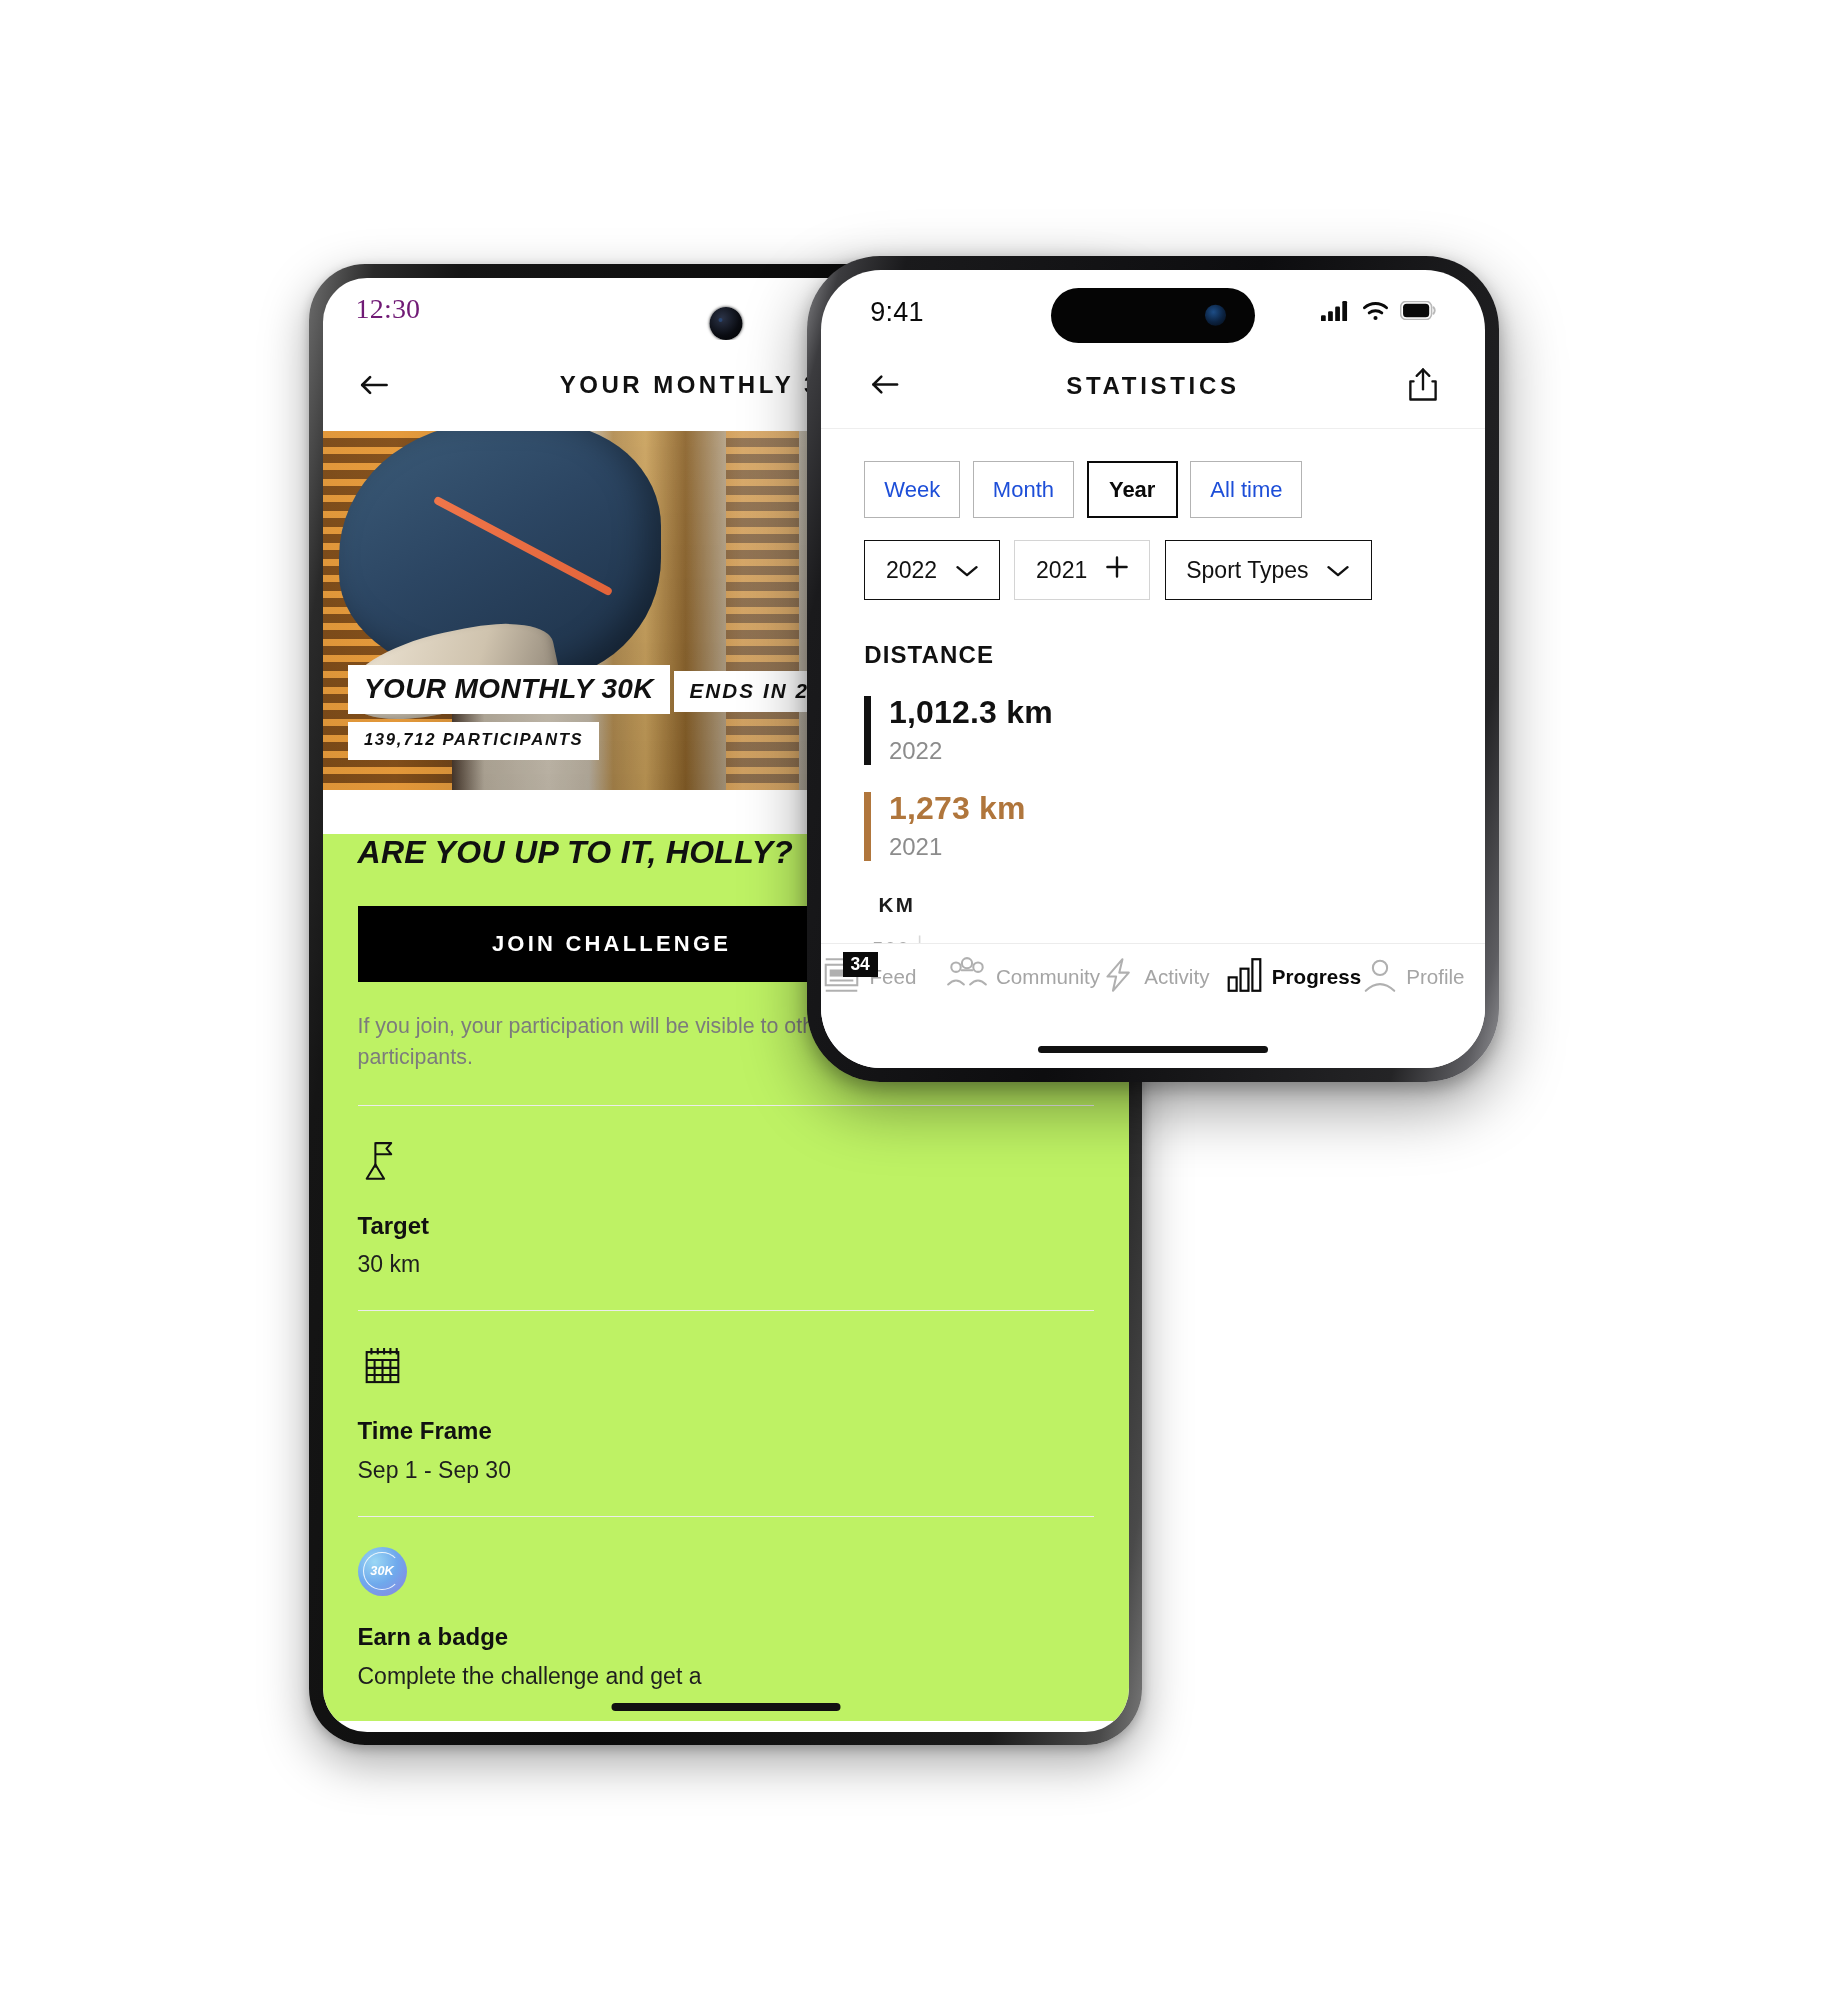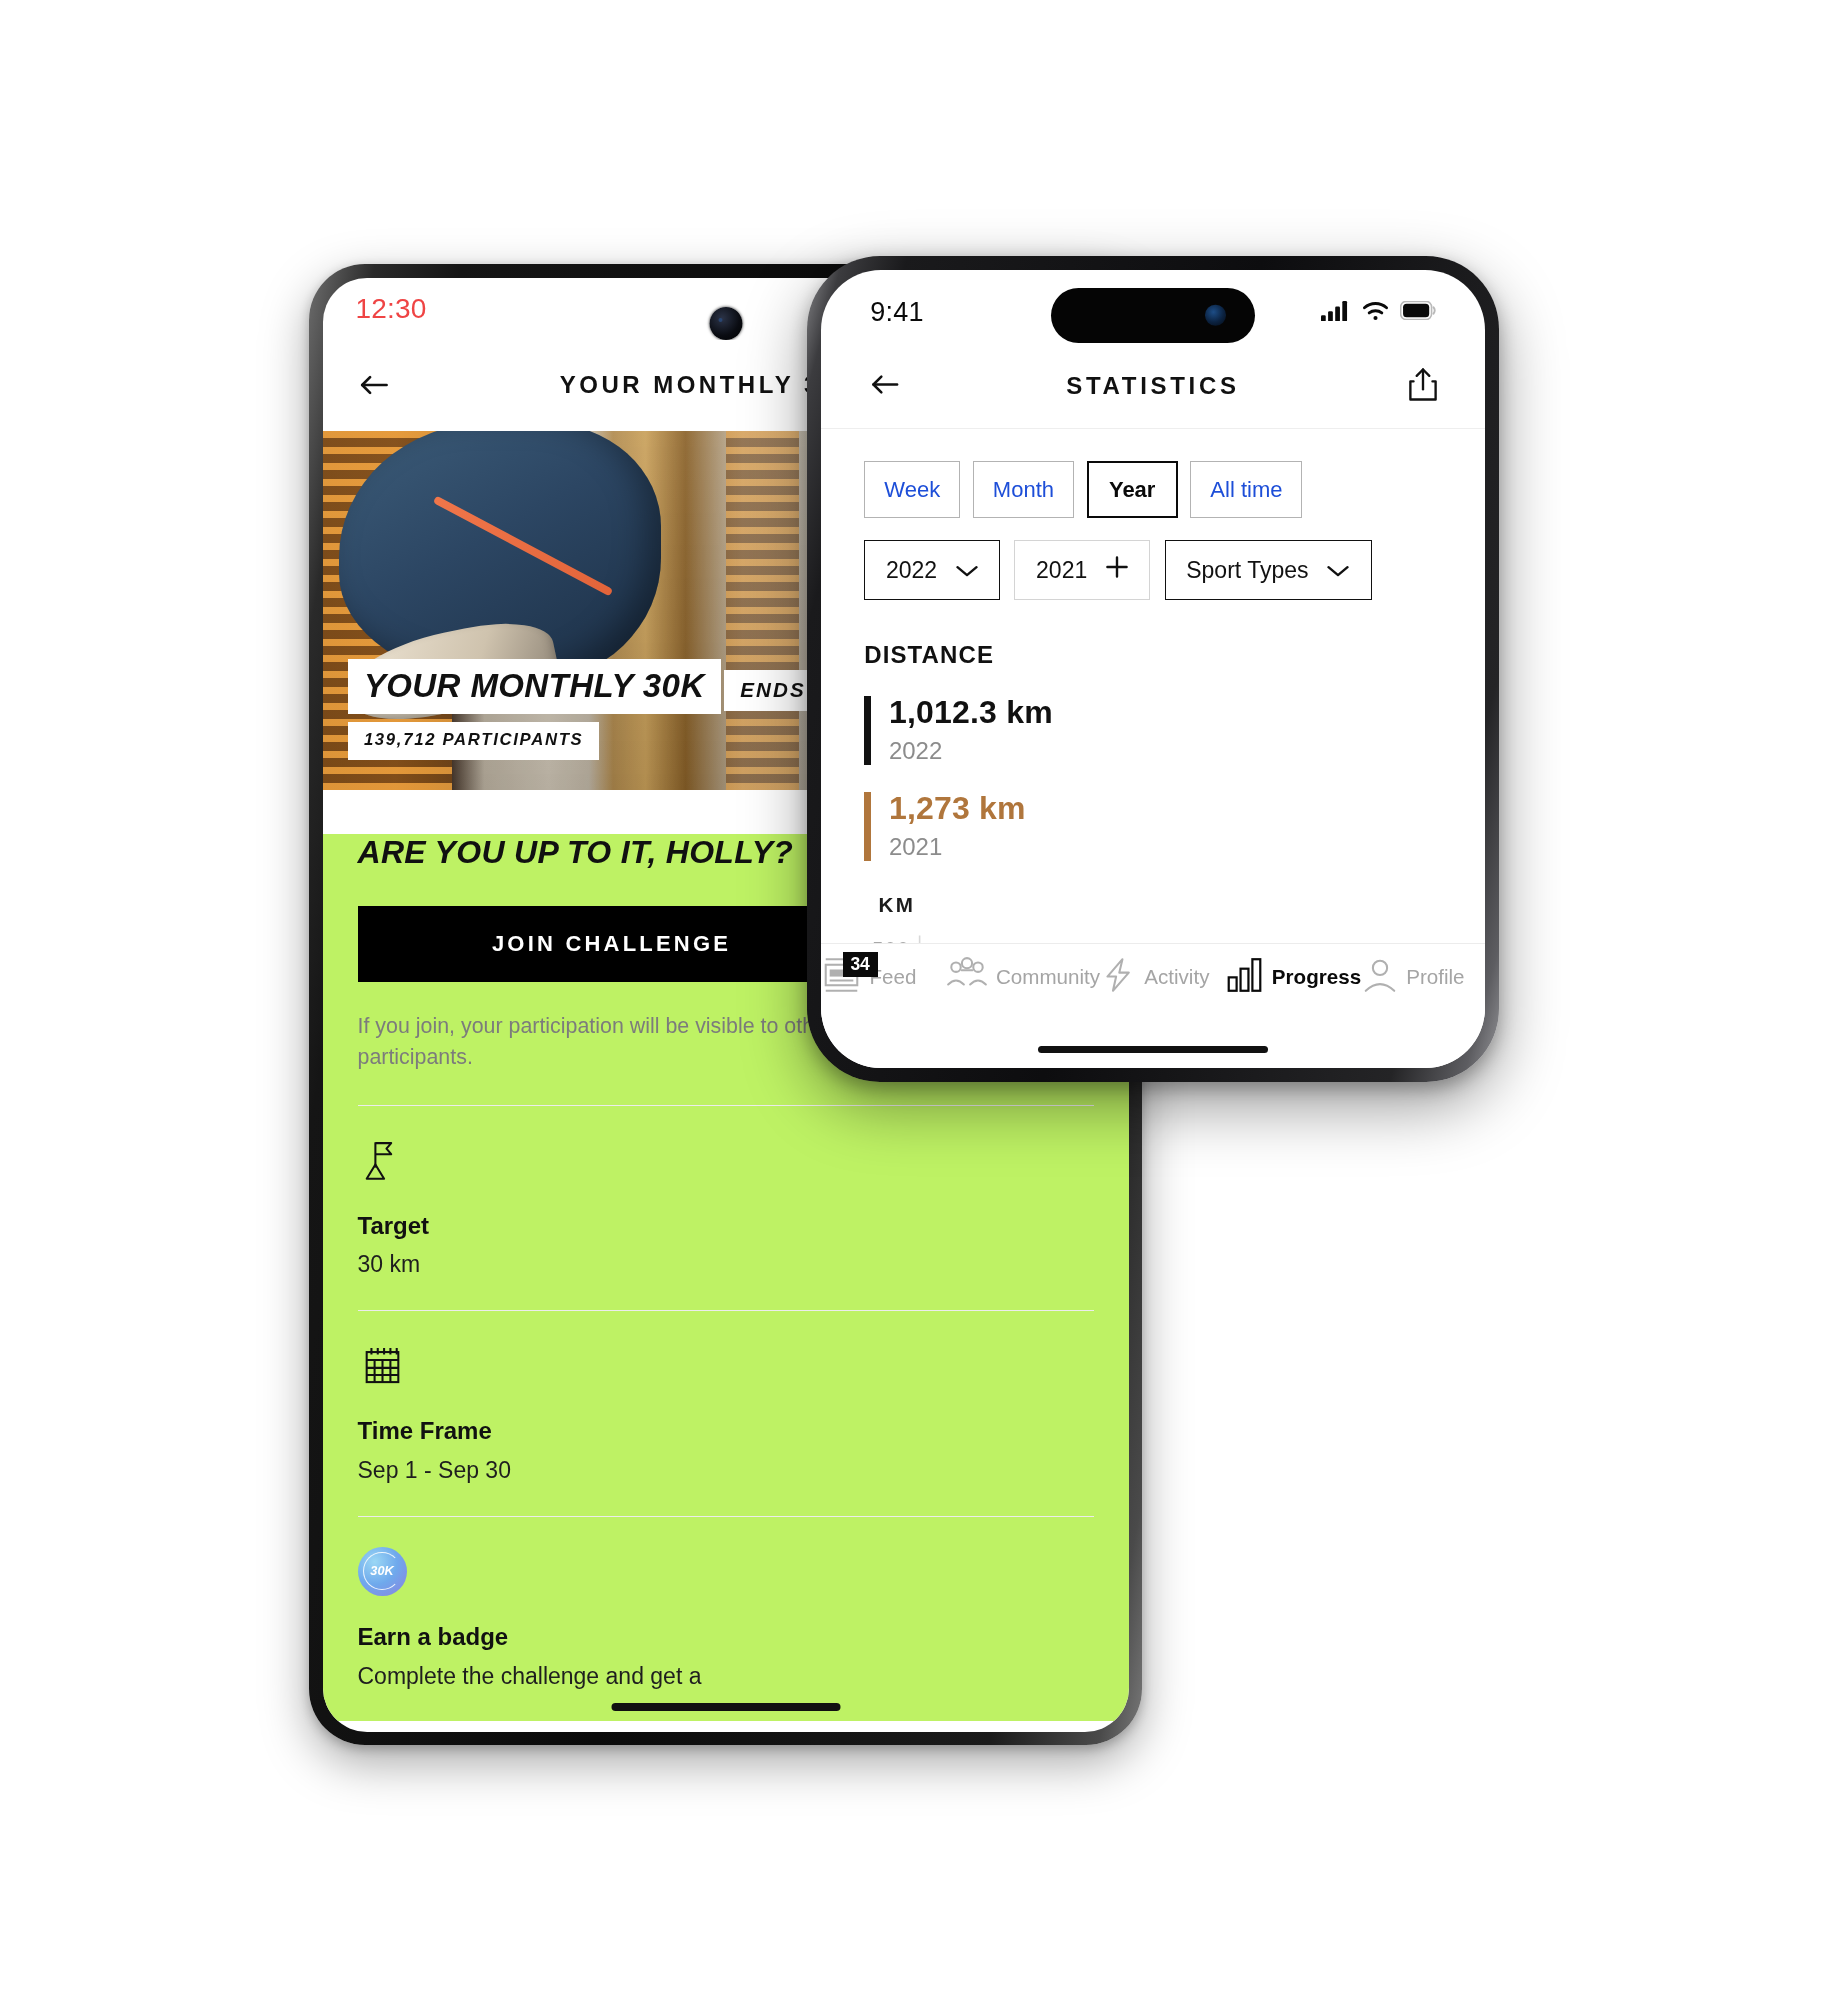--- a/index.html
+++ b/index.html
@@ -29,22 +29,22 @@
     overflow: hidden;
     position: relative;
   }
   .a-statusbar {
     height: 62px;
     display: flex; align-items: center;
     padding: 0 33px;
     position: relative;
   }
   .a-time {
-    font-size: 28px; color: #ef4444; letter-spacing: 0.2px;
-    font-family: Liberation Sans, sans-serif;
+    font-size: 28px; color: #701a75; letter-spacing: 0.2px;
+    font-family: Liberation Serif, serif;
   }
   .a-camera {
     position: absolute; left: 50%; top: 29px; transform: translateX(-50%);
     width: 33px; height: 33px; border-radius: 50%;
     background: radial-gradient(circle at 38% 34%, #2b3347 0%, #0a0c12 58%, #000 100%);
     box-shadow: 0 0 2.4px 0.8px rgba(0,0,0,.5);
   }
   .a-camera::after{
     content:""; position:absolute; left:8.7px; top:11px; width:4.8px;height:4.8px;border-radius:50%;
     background:#2a4a7a; opacity:.85;
@@ -156,21 +156,21 @@
   .hero-tag {
     background: #ffffff;
     display: inline-block;
     padding: 8px 16px 9.5px 16px;
     margin-bottom: 8px;
     font-style: italic;
     font-weight: 700;
     color: #111;
     white-space: nowrap;
   }
-  .hero-tag.t1 { font-size: 33px; letter-spacing: 0.4px; }
+  .hero-tag.t1 { font-size: 28px; letter-spacing: 0.4px; }
   .hero-tag.t2 { font-size: 20.6px; letter-spacing: 2.1px; }
   .hero-tag.t3 { font-size: 16.7px; letter-spacing: 1.7px; }
   .a-body { padding: 0 35px; background: #bef264; }
   .a-headline {
     font-size: 32px; font-weight: 700; font-style: italic;
     letter-spacing: 0.3px; color: #111;
     margin: 44px 0 35px 0; white-space: nowrap;
   }
   .a-cta {
     background: #000; color: #fff;

